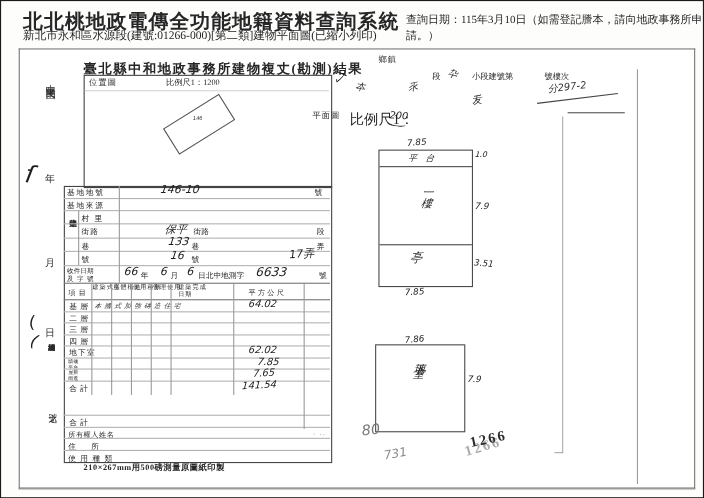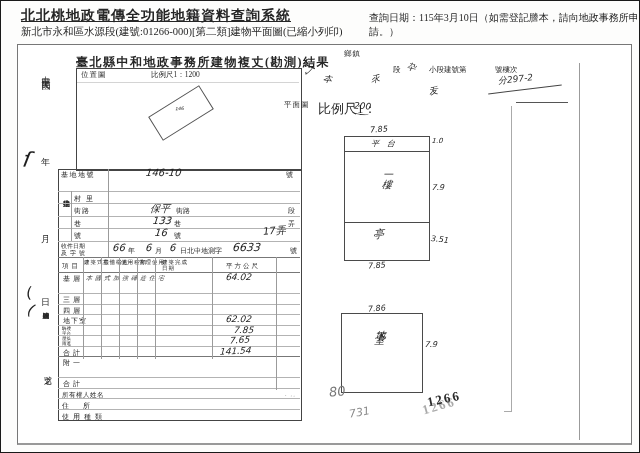--- a/index.html
+++ b/index.html
@@ -16,21 +16,21 @@
   .bt{border-top:1px solid #b3b3b3;}
   .tlab{left:5px;top:1px;font-size:7px;letter-spacing:3px;}
   .tval{left:168px;top:-1px;font-size:9px;}
   .stack{display:inline-block;width:13px;font-size:5.5px;line-height:6px;letter-spacing:1px;word-break:break-all;}
 </style>
 </head>
 <body>
 
 <div id="page">
 
-  <div class="abs pr" style="left:20px;top:6px;font-size:14px;font-weight:600;letter-spacing:1px;text-decoration:underline;">北北桃地政電傳全功能地籍資料查詢系統</div>
+  <div class="abs pr" style="left:20px;top:6px;font-size:18px;font-weight:600;letter-spacing:1px;">北北桃地政電傳全功能地籍資料查詢系統</div>
   <div class="abs pr" style="left:368px;top:10px;font-size:10px;">查詢日期：115年3月10日（如需登記謄本，請向地政事務所申請。）</div>
   <div class="abs pr" style="left:20px;top:24px;font-size:10.5px;">新北市永和區水源段(建號:01266-000)[第二類]建物平面圖(已縮小列印)</div>
 
   <div class="abs" style="left:16px;top:43px;width:613px;height:398px;border:1px solid #777;border-bottom:2px solid #999;background:#fff;"></div>
 
   <div class="abs pr vert" style="left:38px;top:68px;font-size:9px;letter-spacing:2px;">中華民國</div>
   <div class="abs pr" style="left:40px;top:155px;font-size:9px;">年</div>
   <div class="abs pr" style="left:40px;top:232px;font-size:9px;">月</div>
   <div class="abs pr" style="left:40px;top:295px;font-size:9px;">日</div>
   <div class="abs pr vert" style="left:42px;top:306px;font-size:6.5px;line-height:7px;">調繪謄繪編號</div>
@@ -48,20 +48,23 @@
   <div class="abs" style="left:150px;top:98px;width:58px;height:26px;border:1px solid #555;transform:rotate(-32deg);">
     <span class="abs hw" style="left:26px;top:6px;font-size:4.5px;transform:rotate(30deg);">146</span>
   </div>
 
   <div class="abs" style="left:57px;top:168px;width:242px;height:250px;border:1px solid #444;background:transparent;"></div>
 
   <div class="row" style="top:168px;height:11px;">
     <span class="pr" style="left:3px;top:1px;font-size:7px;letter-spacing:1.5px;">基地地號</span>
     <span class="hw" style="left:88px;top:-2px;font-size:10px;">146-10</span>
     <span class="pr" style="left:228px;top:1px;font-size:7px;">號</span>
+  </div>
+  <div class="row bt" style="top:179px;height:11px;">
+    <span class="pr" style="left:3px;top:1px;font-size:7px;letter-spacing:1.5px;">基地來源</span>
   </div>
 
   <div class="abs pr vert" style="left:59px;top:193px;font-size:7px;line-height:12px;">建物坐落</div>
   <div class="row bt" style="top:190px;height:12px;">
     <span class="pr" style="left:16px;top:2px;font-size:7px;letter-spacing:5px;">村里</span>
   </div>
   <div class="row bt" style="top:202px;height:13px;">
     <span class="hw" style="left:92px;top:-2px;font-size:10px;">保平</span>
     <span class="pr" style="left:16px;top:2px;font-size:7px;letter-spacing:1px;">街路</span>
     <span class="pr" style="left:118px;top:2px;font-size:7px;">街路</span>
@@ -100,20 +103,23 @@
     <span class="pr stack" style="left:81px;top:1px;">管理使用</span>
     <span class="pr" style="left:104px;top:1px;width:28px;font-size:5.5px;line-height:6px;letter-spacing:1px;white-space:normal;word-break:break-all;">建築完成日期</span>
     <span class="pr" style="left:168px;top:4px;font-size:6.5px;letter-spacing:2px;">平方公尺</span>
   </div>
 
   <div class="row bt" style="top:271px;height:10.5px;border-top-color:#777;text-decoration:underline;">
     <span class="tlab pr">基層</span>
     <span class="hw" style="left:28px;top:1px;font-size:6px;letter-spacing:3px;color:#333;">本國式加強磚造住宅</span>
     <span class="tval hw">64.02</span>
   </div>
+  <div class="row bt" style="top:281.5px;height:10.5px;">
+    <span class="tlab pr">二層</span>
+  </div>
   <div class="row bt" style="top:302.5px;height:10.5px;">
     <span class="tlab pr">四層</span>
   </div>
   <div class="row bt" style="top:292px;height:10.5px;">
     <span class="tlab pr">三層</span>
   </div>
   <div class="row bt" style="top:313px;height:10.5px;">
     <span class="tlab pr" style="letter-spacing:1px;">地下室</span>
     <span class="tval hw">62.02</span>
   </div>
@@ -121,23 +127,20 @@
     <span class="pr" style="left:4px;top:0px;width:11px;font-size:4.5px;line-height:5px;white-space:normal;word-break:break-all;">騎樓平台</span>
     <span class="tval hw" style="left:176px;">7.85</span>
   </div>
   <div class="row bt" style="top:334px;height:10.5px;">
     <span class="pr" style="left:4px;top:0px;width:11px;font-size:4.5px;line-height:5px;white-space:normal;word-break:break-all;">屋簷雨遮</span>
     <span class="tval hw" style="left:172px;transform:rotate(-4deg) skewX(-7deg);">7.65</span>
   </div>
   <div class="row bt" style="top:344.5px;height:10.5px;">
     <span class="tlab pr">合計</span>
     <span class="tval hw" style="left:162px;transform:rotate(-3deg) skewX(-7deg);">141.54</span>
-  </div>
-  <div class="row bt" style="top:355px;height:10.5px;border-top-color:#777;">
-    <span class="tlab pr">附一</span>
   </div>
   <div class="row bt" style="top:376px;height:10.5px;">
     <span class="tlab pr">合計</span>
   </div>
   <div class="row bt" style="top:386.5px;height:10.5px;">
     <span class="pr" style="left:4px;top:2px;font-size:6.5px;letter-spacing:0.5px;">所有權人姓名</span>
   </div>
   <div class="row bt" style="top:397px;height:10.5px;">
     <span class="pr" style="left:4px;top:2px;font-size:7px;letter-spacing:14px;">住所</span>
   </div>
@@ -148,20 +151,21 @@
   <div class="vline" style="left:107px;top:168px;height:88px;"></div>
   <div class="vline" style="left:70px;top:190px;height:50px;"></div>
   <div class="vline" style="left:82px;top:256px;height:102px;"></div>
   <div class="vline" style="left:100px;top:256px;height:102px;"></div>
   <div class="vline" style="left:118px;top:256px;height:102px;"></div>
   <div class="vline" style="left:136px;top:256px;height:102px;"></div>
   <div class="vline" style="left:154px;top:256px;height:102px;"></div>
   <div class="vline" style="left:211px;top:256px;height:102px;"></div>
   <div class="vline" style="left:275px;top:256px;height:133px;"></div>
 
+  <div class="abs pr" style="left:75px;top:419px;font-size:7.5px;font-weight:bold;letter-spacing:0.5px;">210×267mm用500磅測量原圖紙印製</div>
 
   <div class="abs pr" style="left:343px;top:48px;font-size:7.5px;letter-spacing:1px;">鄉鎮</div>
   <div class="abs pr" style="left:392px;top:64px;font-size:7.5px;">段</div>
   <div class="abs pr" style="left:428px;top:64px;font-size:7.5px;">小段建號第</div>
   <div class="abs pr" style="left:494px;top:64px;font-size:7.5px;">號樓次</div>
 
   <div class="abs hw" style="left:303px;top:60px;font-size:11px;transform:rotate(-18deg);">乄</div>
   <div class="abs hw" style="left:322px;top:72px;font-size:9px;transform:rotate(8deg);">夲</div>
   <div class="abs hw" style="left:370px;top:72px;font-size:9px;transform:rotate(-6deg);">乑</div>
   <div class="abs hw" style="left:406px;top:60px;font-size:9px;transform:rotate(12deg);">卆</div>

